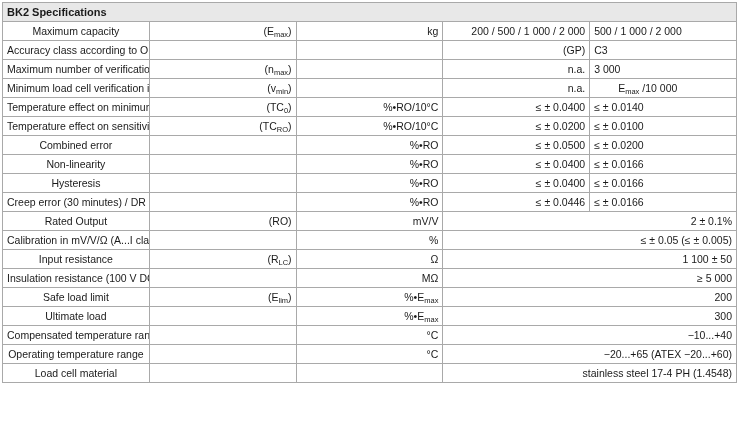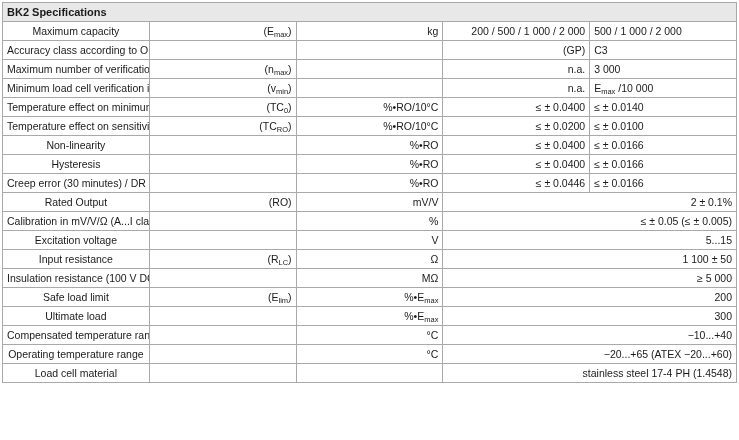--- a/index.html
+++ b/index.html
@@ -65,21 +65,21 @@
     width: 161px;
     text-align: left;
   }
   sub {
     font-size: 7.5px;
     line-height: 0;
     vertical-align: baseline;
     position: relative;
     top: 2px;
   }
-  .sym { white-space: nowrap; }
+  .sym { white-space: nowrap; margin-left: 24px; }
 </style>
 </head>
 <body>
 
 <div id="sheet">
   <table class="spec">
     <tbody>
       <tr class="title-row">
         <td colspan="5">BK2 Specifications</td>
       </tr>
@@ -119,20 +119,27 @@
           <td class="c-v2">≤ ± 0.0140</td>
         </tr>
         <tr>
           <td class="c-name">Temperature effect on sensitivity</td>
           <td class="c-sym"><span class="sym">(TC<sub>RO</sub>)</span></td>
           <td class="c-unit">%•RO/10°C</td>
           <td class="c-v1">≤ ± 0.0200</td>
           <td class="c-v2">≤ ± 0.0100</td>
         </tr>
         <tr>
+          <td class="c-name">Combined error</td>
+          <td class="c-sym"></td>
+          <td class="c-unit">%•RO</td>
+          <td class="c-v1">≤ ± 0.0500</td>
+          <td class="c-v2">≤ ± 0.0200</td>
+        </tr>
+        <tr>
           <td class="c-name">Non-linearity</td>
           <td class="c-sym"></td>
           <td class="c-unit">%•RO</td>
           <td class="c-v1">≤ ± 0.0400</td>
           <td class="c-v2">≤ ± 0.0166</td>
         </tr>
         <tr>
           <td class="c-name">Hysteresis</td>
           <td class="c-sym"></td>
           <td class="c-unit">%•RO</td>
@@ -150,26 +157,20 @@
           <td class="c-name">Rated Output</td>
           <td class="c-sym">(RO)</td>
           <td class="c-unit">mV/V</td>
           <td class="c-v1" colspan="2">2 ± 0.1%</td>
         </tr>
         <tr>
           <td class="c-name">Calibration in mV/V/Ω (A...I classified)</td>
           <td class="c-sym"></td>
           <td class="c-unit">%</td>
           <td class="c-v1" colspan="2">≤ ± 0.05 (≤ ± 0.005)</td>
-        </tr>
-        <tr>
-          <td class="c-name">Excitation voltage</td>
-          <td class="c-sym"></td>
-          <td class="c-unit">V</td>
-          <td class="c-v1" colspan="2">5...15</td>
         </tr>
         <tr>
           <td class="c-name">Input resistance</td>
           <td class="c-sym"><span class="sym">(R<sub>LC</sub>)</span></td>
           <td class="c-unit">Ω</td>
           <td class="c-v1" colspan="2">1 100 ± 50</td>
         </tr>
         <tr>
           <td class="c-name">Insulation resistance (100 V DC)</td>
           <td class="c-sym"></td>

